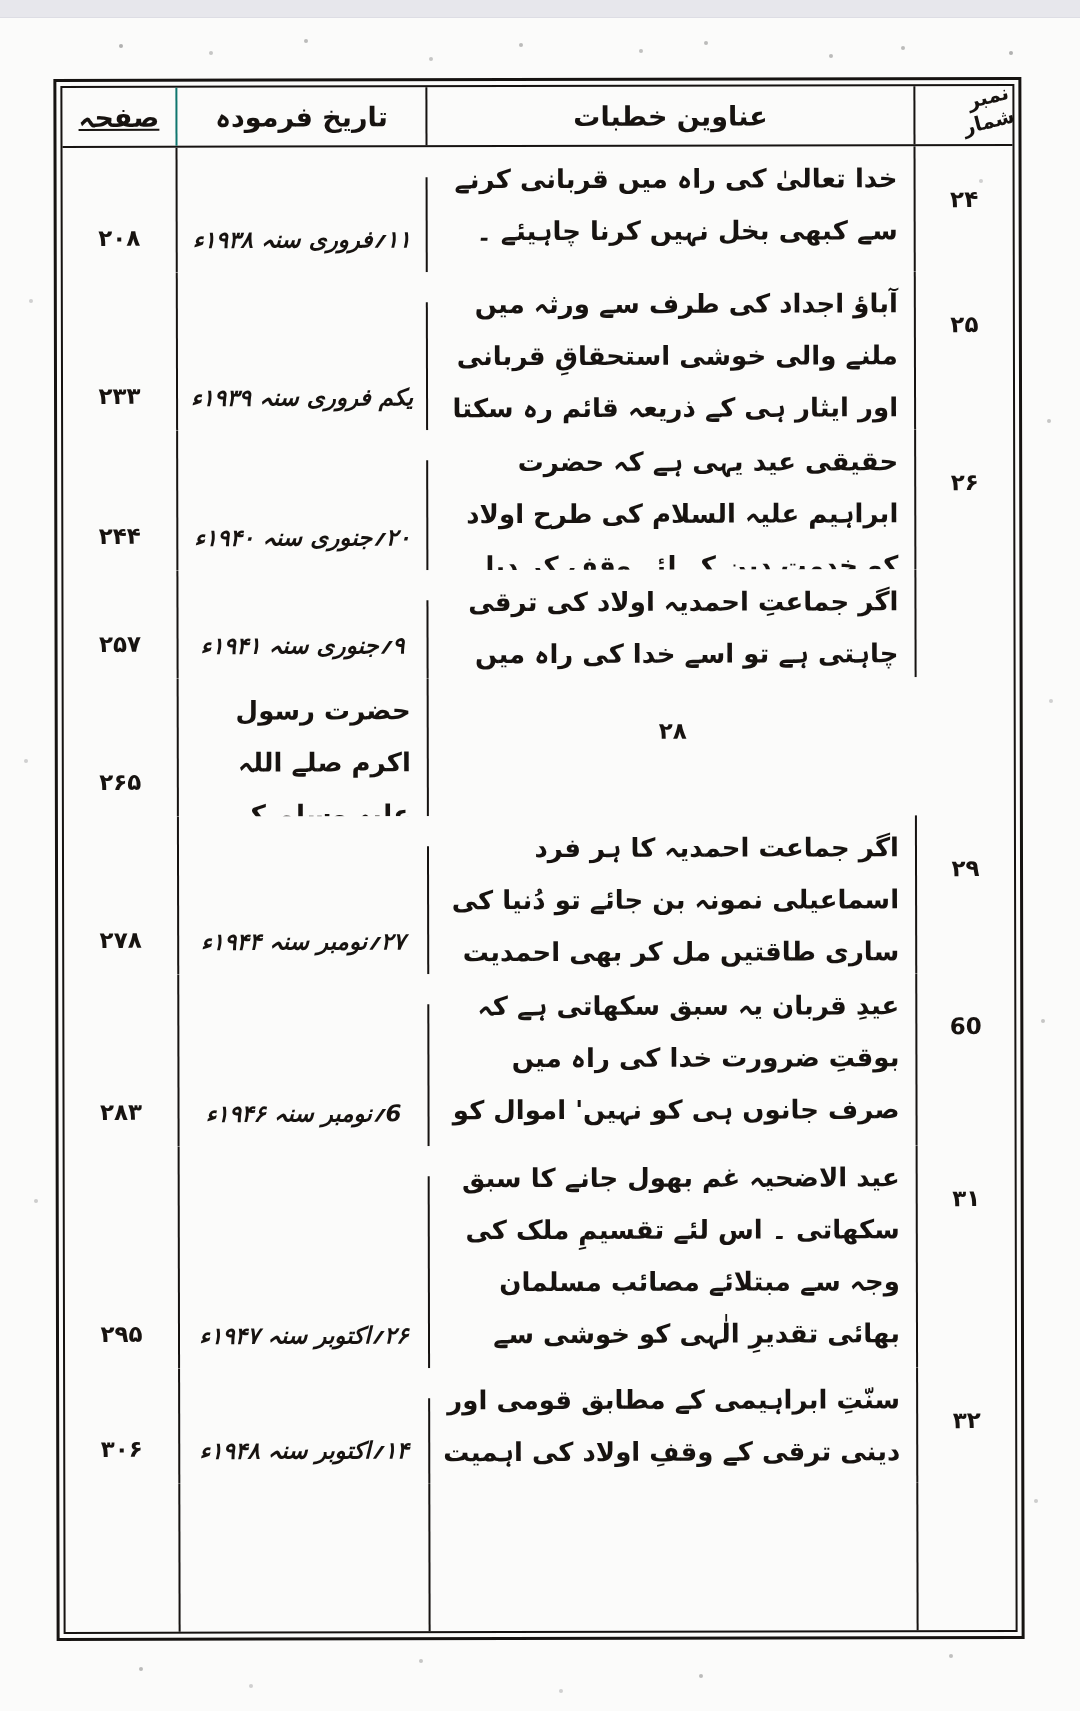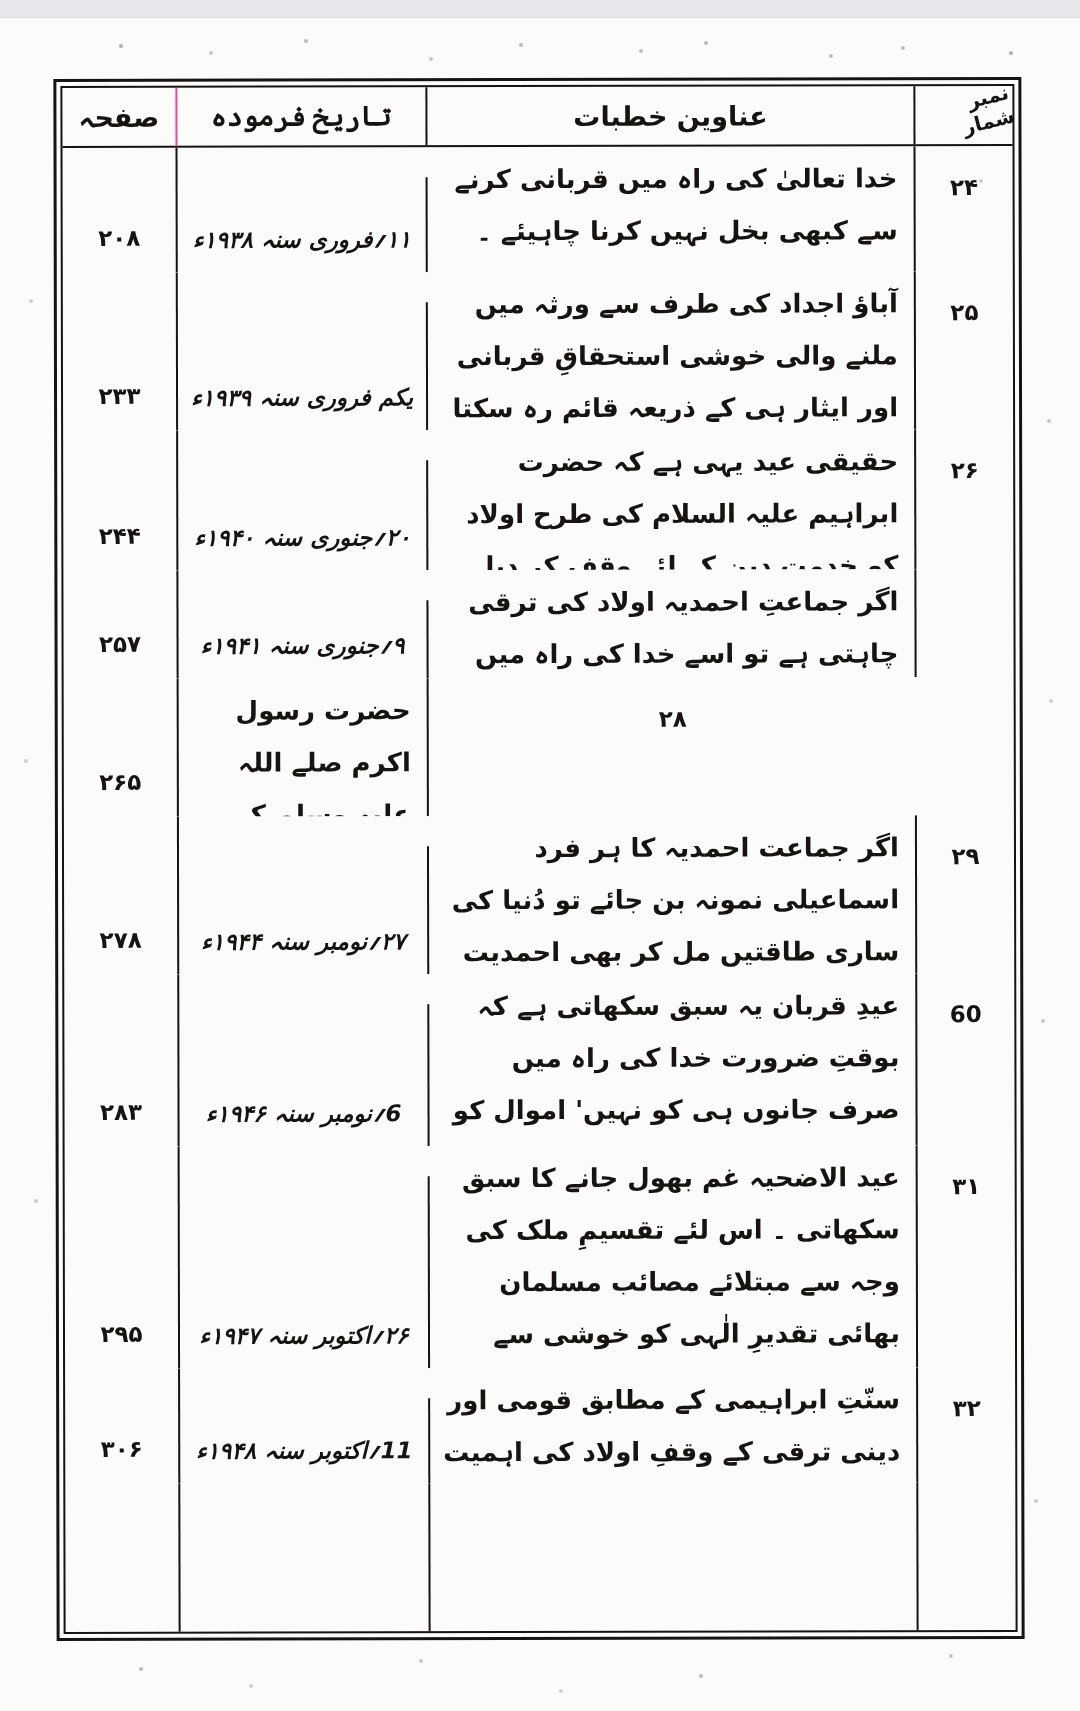--- a/index.html
+++ b/index.html
@@ -41,22 +41,22 @@
   
   .thead{
     display:grid;grid-template-columns:115px 250px 488px 1fr;
     height:58px;border-bottom:2px solid #161311;direction:ltr;
   }
   .th{
     display:flex;align-items:center;justify-content:center;
     font-size:27px;font-weight:bold;direction:rtl;
     box-sizing:border-box;overflow:hidden;
   }
-  .th-page{border-right:2px solid #ec4899;}
-  .th-date{border-right:2px solid #161311;font-family:Liberation Serif, serif;}
+  .th-page{border-right:2px solid #0f766e;text-decoration:underline;}
+  .th-date{border-right:2px solid #161311;}
   .th-titles{border-right:2px solid #161311;letter-spacing:1px;}
   .th-serial{font-size:20px;transform:rotate(-14deg);}
   
   .tbody{flex:1;display:flex;flex-direction:column;direction:ltr;}
   .row{
     display:grid;grid-template-columns:115px 250px 488px 1fr;
     box-sizing:border-box;overflow:hidden;
   }
   .cell{box-sizing:border-box;overflow:hidden;}
   .cell-page{
@@ -71,21 +71,21 @@
     font-style:italic;
     margin-top:30px;
   }
   .cell-title{
     border-right:2px solid #161311;direction:rtl;
     font-size:26px;line-height:52px;text-align:right;
     padding:6px 16px 0 10px;font-weight:bold;
   }
   .cell-serial{
     direction:rtl;display:flex;justify-content:center;align-items:flex-start;
-    font-size:23px;font-weight:bold;padding-top:28px;
+    font-size:23px;font-weight:bold;padding-top:40px;
   }
   .filler{flex:1;display:grid;grid-template-columns:115px 250px 488px 1fr;}
   .filler .cell{border-right:2px solid #161311;}
   .filler .cell:last-child{border-right:none;}
 </style>
 </head>
 <body>
 
 <div class="top-strip"></div>
 <div class="noise"></div>
@@ -142,21 +142,21 @@
           <div class="cell cell-serial">60</div>
         </div>
         <div class="row" style="height: 222px;">
           <div class="cell cell-page">۲۹۵</div>
           <div class="cell cell-date">۲۶؍اکتوبر سنہ ۱۹۴۷ء</div>
           <div class="cell cell-title">عید الاضحیہ غم بھول جانے کا سبق سکھاتی ۔ اس لئے تقسیمِ ملک کی وجہ سے مبتلائے مصائب مسلمان بھائی تقدیرِ الٰہی کو خوشی سے قبول کریں اور مصائب و آلام کو ہمت و استقلال سے برداشت کریں ۔</div>
           <div class="cell cell-serial">۳۱</div>
         </div>
         <div class="row" style="height: 115px;">
           <div class="cell cell-page">۳۰۶</div>
-          <div class="cell cell-date">11؍اکتوبر سنہ ۱۹۴۸ء</div>
+          <div class="cell cell-date">۱۴؍اکتوبر سنہ ۱۹۴۸ء</div>
           <div class="cell cell-title">سنّتِ ابراہیمی کے مطابق قومی اور دینی ترقی کے وقفِ اولاد کی اہمیت ۔</div>
           <div class="cell cell-serial">۳۲</div>
         </div>
         <div class="filler">
           <div class="cell"></div>
           <div class="cell"></div>
           <div class="cell"></div>
           <div class="cell"></div>
         </div>
       </div>

